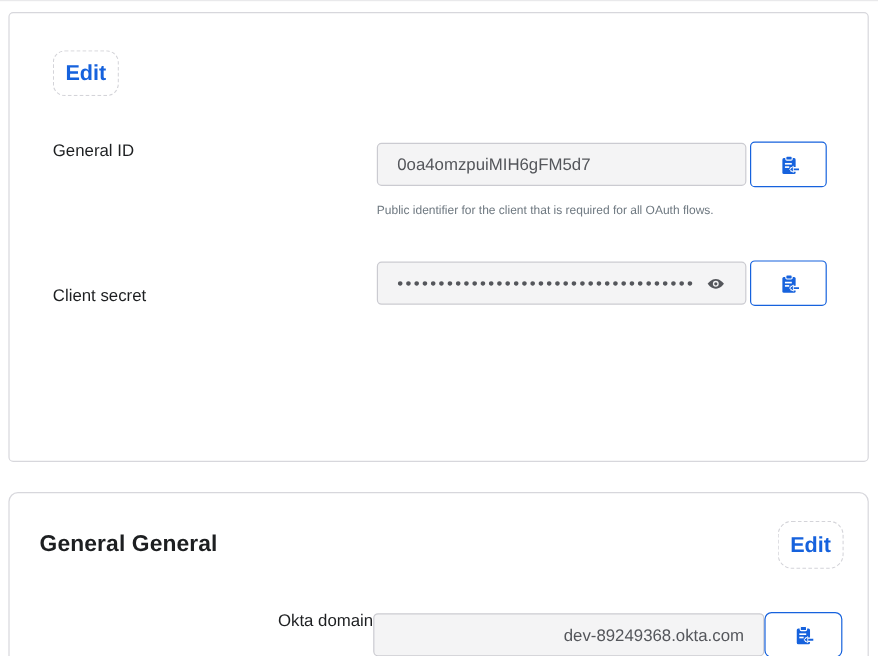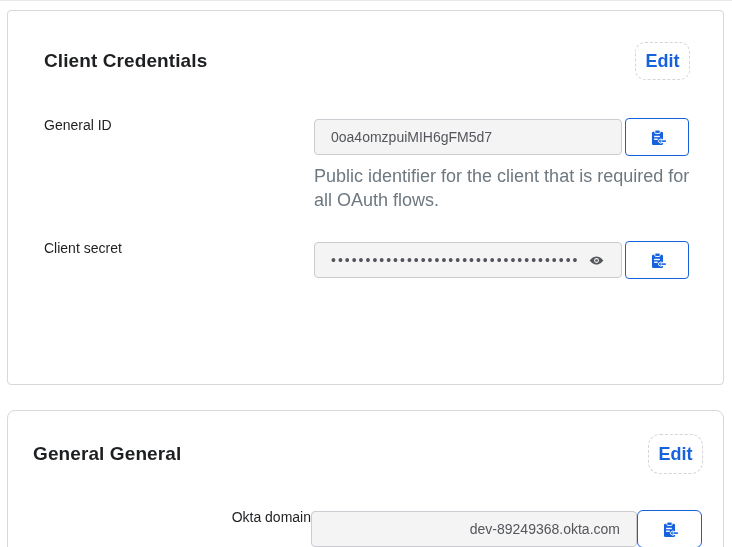--- a/index.html
+++ b/index.html
@@ -36,21 +36,21 @@
   .edit-btn{
     display:flex;align-items:center;justify-content:center;
     min-width:55px;border:1px dashed #d4d4d9;
     color:var(--accent);font-size:18px;font-weight:700;
     cursor:pointer;text-decoration:none;background:#fff;
   }
   .card-1 .edit-btn{height:38px;border-radius:10px;}
   .card-2 .edit-btn{height:40px;border-radius:12px;}
   .row{display:flex;align-items:flex-start;}
   .card-1 .row-1{margin-top:27px;}
-  .card-1 .row-2{margin-top:18px;}
+  .card-1 .row-2{margin-top:18px;align-items:flex-end;}
   .card-2 .row-1{margin-top:25px;text-align:right;}
   .label-col{
     font-size:14px;color:var(--heading-text);padding-top:9px;line-height:18px;
   }
   .card-1 .label-col{width:270px;flex:0 0 270px;}
   .card-2 .label-col{width:278px;flex:0 0 278px;}
   .field-col{flex:1;min-width:0;}
   .input-group{display:flex;align-items:flex-start;margin-top:12px;}
   .value-box{
     height:36px;border:1px solid var(--input-border);border-radius:4px;
@@ -71,32 +71,31 @@
     display:flex;align-items:center;justify-content:center;
     cursor:pointer;padding:0;color:var(--accent);
   }
   .card-1 .copy-btn{width:64px;border-radius:4px;margin-left:3px;}
   .card-2 .copy-btn{width:65px;border-radius:6px;margin-left:0;}
   .eye-btn{
     background:none;border:none;padding:0;margin-left:8px;cursor:pointer;
     display:flex;align-items:center;color:#54565b;flex:0 0 auto;
   }
   .help{
-    margin:8px 0 0;font-size:18px;line-height:24px;color:var(--help-text);
+    margin:8px 0 0;font-size:10px;line-height:24px;color:var(--help-text);
     max-width:378px;
   }
 </style>
 </head>
 <body>
 
 <div class="top-hairline"></div>
 
 <section class="card card-1">
   <div class="card-header">
-    <h2 class="card-title">Client Credentials</h2>
     <a class="edit-btn">Edit</a>
   </div>
 
   <div class="row row-1">
     <div class="label-col">General ID</div>
     <div class="field-col">
       <div class="input-group">
         <div class="value-box">
           <span class="value-text">0oa4omzpuiMIH6gFM5d7</span>
         </div>

